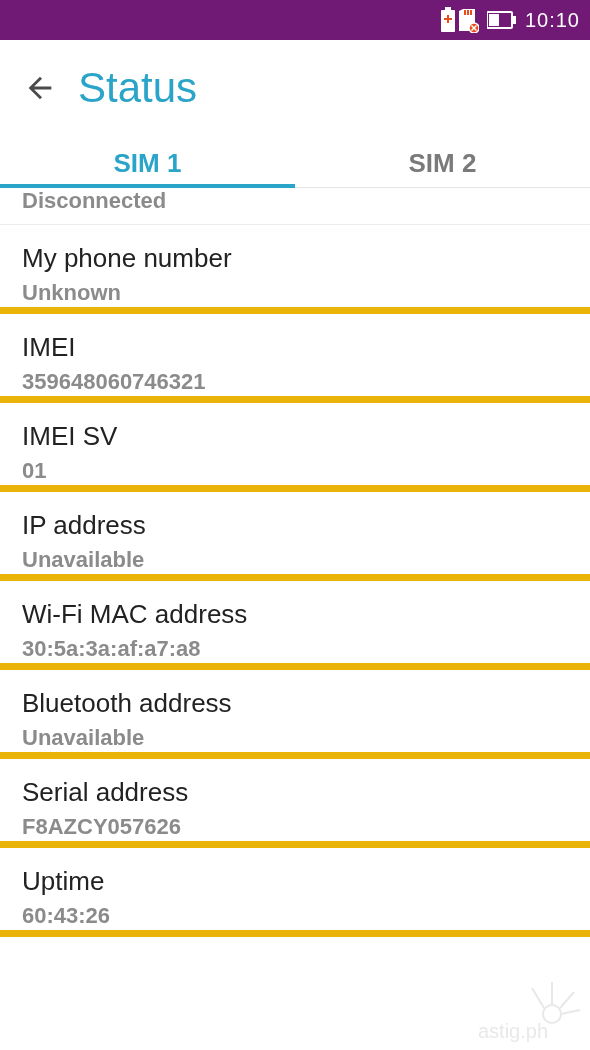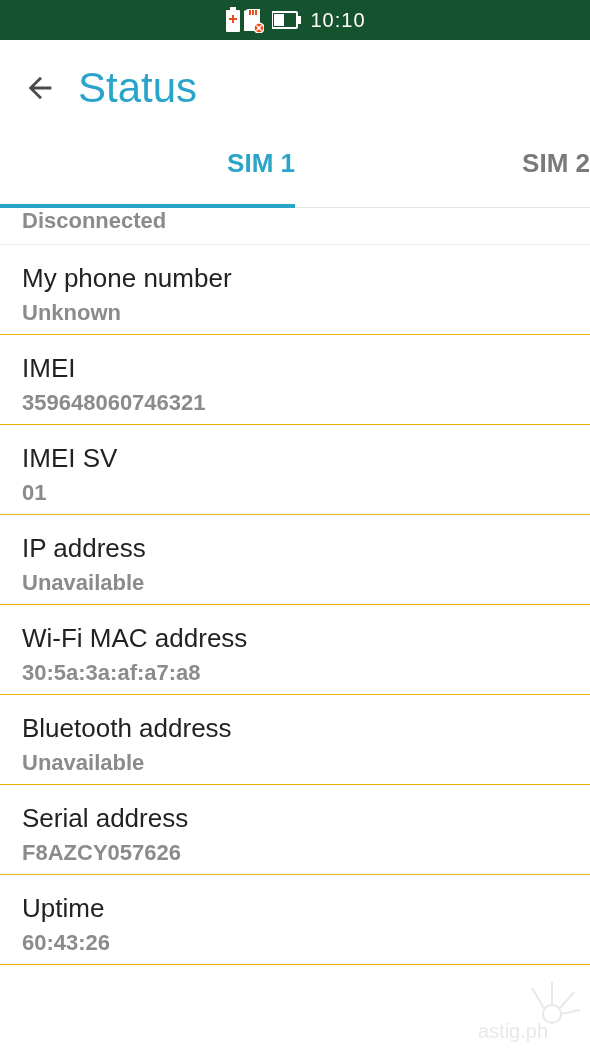--- a/index.html
+++ b/index.html
@@ -1,22 +1,22 @@
 <!DOCTYPE html>
 <html><head>
 <meta charset="utf-8">
 <style>
   * { margin: 0; padding: 0; box-sizing: border-box; }
   html, body { width: 590px; height: 1050px; font-family: -apple-system, "Helvetica Neue", Arial, sans-serif; background: #fff; overflow: hidden; }
   .statusbar {
     height: 40px;
-    background: #14532d;
+    background: #701a75;
     display: flex;
     align-items: center;
-    justify-content: center;
+    justify-content: flex-end;
     padding: 0 10px;
     color: #fff;
     font-size: 20px;
   }
   .statusbar-left, .statusbar-right { display: flex; align-items: center; gap: 8px; }
   .icon { display: inline-flex; align-items: center; justify-content: center; }
   .appbar {
     display: flex;
     align-items: center;
     gap: 20px;
@@ -24,22 +24,22 @@
     text-align: right;
   }
   .back-btn { width: 36px; height: 36px; display: inline-flex; align-items: center; justify-content: center; cursor: pointer; }
   .appbar-title { font-size: 42px; color: #2aa4c8; font-weight: 400; }
   .tabs {
     display: flex;
     border-bottom: 1px solid #e5e5e5;
   }
   .tab {
     flex: 1;
-    text-align: right;
-    padding: 20px 0 28px 0;
+    text-align: center;
+    padding: 20px 0 8px 0;
     font-size: 26px;
     font-weight: 600;
     color: #7a7a7a;
     cursor: pointer;
     position: relative;
   }
   .tab.active { color: #2aa4c8; }
   .tab.active::after {
     content: "";
     position: absolute;
@@ -48,22 +48,22 @@
     background: #2aa4c8;
   }
   .list { height: calc(1050px - 40px - 96px - 65px); overflow: hidden; }
   .partial-row {
     padding: 0 22px 10px 22px;
     border-bottom: 1px solid #ececec;
     color: #9c9c9c;
     font-size: 24px;
   }
   .row {
-    padding: 18px 22px 8px 22px;
-    border-bottom: 1px solid #eab308;
+    padding: 18px 22px 1px 22px;
+    border-bottom: 7px solid #eab308;
   }
   .row-title { font-size: 26px; color: #222; font-weight: 400; margin-bottom: 6px; }
   .row-value { font-size: 22px; color: #8b8b8b; font-weight: bold; }
   .clock { letter-spacing: 1px; }
   .watermark {
     position: absolute;
     right: 6px;
     bottom: 2px;
     opacity: 0.35;
     pointer-events: none;

